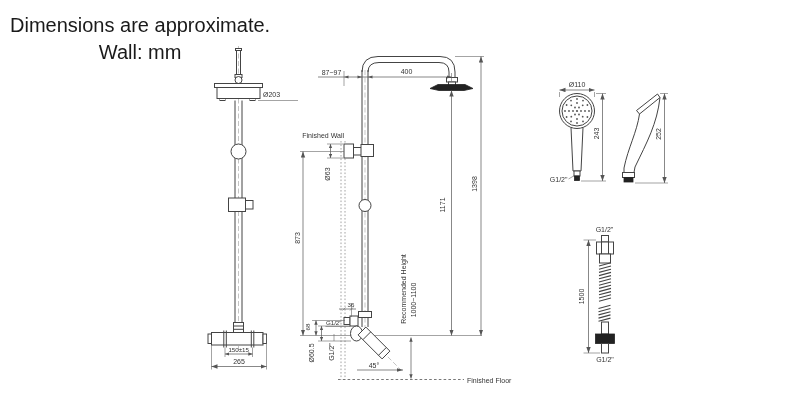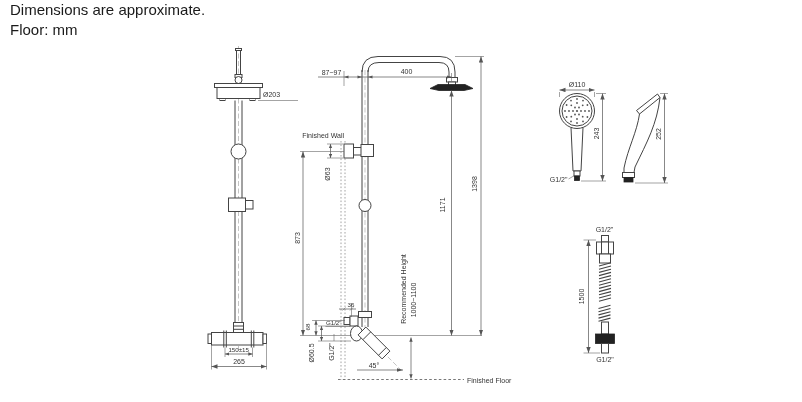--- a/index.html
+++ b/index.html
@@ -1,38 +1,38 @@
 <!DOCTYPE html>
 <html><head>
 <meta charset="utf-8">
 <style>
   html,body{margin:0;padding:0;background:#fff;}
   .page{position:relative;width:802px;height:402px;background:#fff;overflow:hidden;
         font-family:"Liberation Sans", sans-serif;}
-  .hdr{position:absolute;left:10px;top:0;color:#1a1a1a;font-size:15px;line-height:1.35;}
+  .hdr{position:absolute;left:10px;top:12px;color:#1a1a1a;font-size:20px;line-height:1.35;text-align:center;}
   svg text{fill:#333;font-family:"Liberation Sans", sans-serif;}
   .dim{font-size:7px;}
   .dimS{font-size:6.2px;}
   .obj{stroke:#444;stroke-width:1;fill:none;}
   .objW{stroke:#444;stroke-width:1;fill:#fff;}
   .dark{stroke:#222;stroke-width:0.8;fill:#222;}
   .dl{stroke:#555;stroke-width:0.7;fill:none;}
   .ext{stroke:#666;stroke-width:0.6;fill:none;}
   .cl{stroke:#888;stroke-width:0.5;stroke-dasharray:5 2.5;fill:none;}
   .wall{stroke:#9a9a9a;stroke-width:0.9;stroke-dasharray:1.6 1.9;fill:none;}
   .floor{stroke:#555;stroke-width:0.8;stroke-dasharray:2.6 2.2;fill:none;}
   .arr{fill:#555;stroke:none;}
 </style>
 </head>
 <body>
 
 <div class="page">
   <div class="hdr">
     <div>Dimensions are approximate.</div>
-    <div>Floor: mm</div>
+    <div>Wall: mm</div>
   </div>
 
   <svg width="802" height="402" viewBox="0 0 802 402">
     <defs>
       <marker id="a" orient="auto-start-reverse" markerUnits="userSpaceOnUse" markerWidth="7" markerHeight="5" refX="6" refY="2.2">
           <path d="M0,0 L6,2.2 L0,4.4 Z" fill="#555"></path>
         </marker>
       <marker id="a2" orient="auto-start-reverse" markerUnits="userSpaceOnUse" markerWidth="5" markerHeight="4" refX="4.2" refY="1.7">
           <path d="M0,0 L4.2,1.7 L0,3.4 Z" fill="#555"></path>
         </marker>

